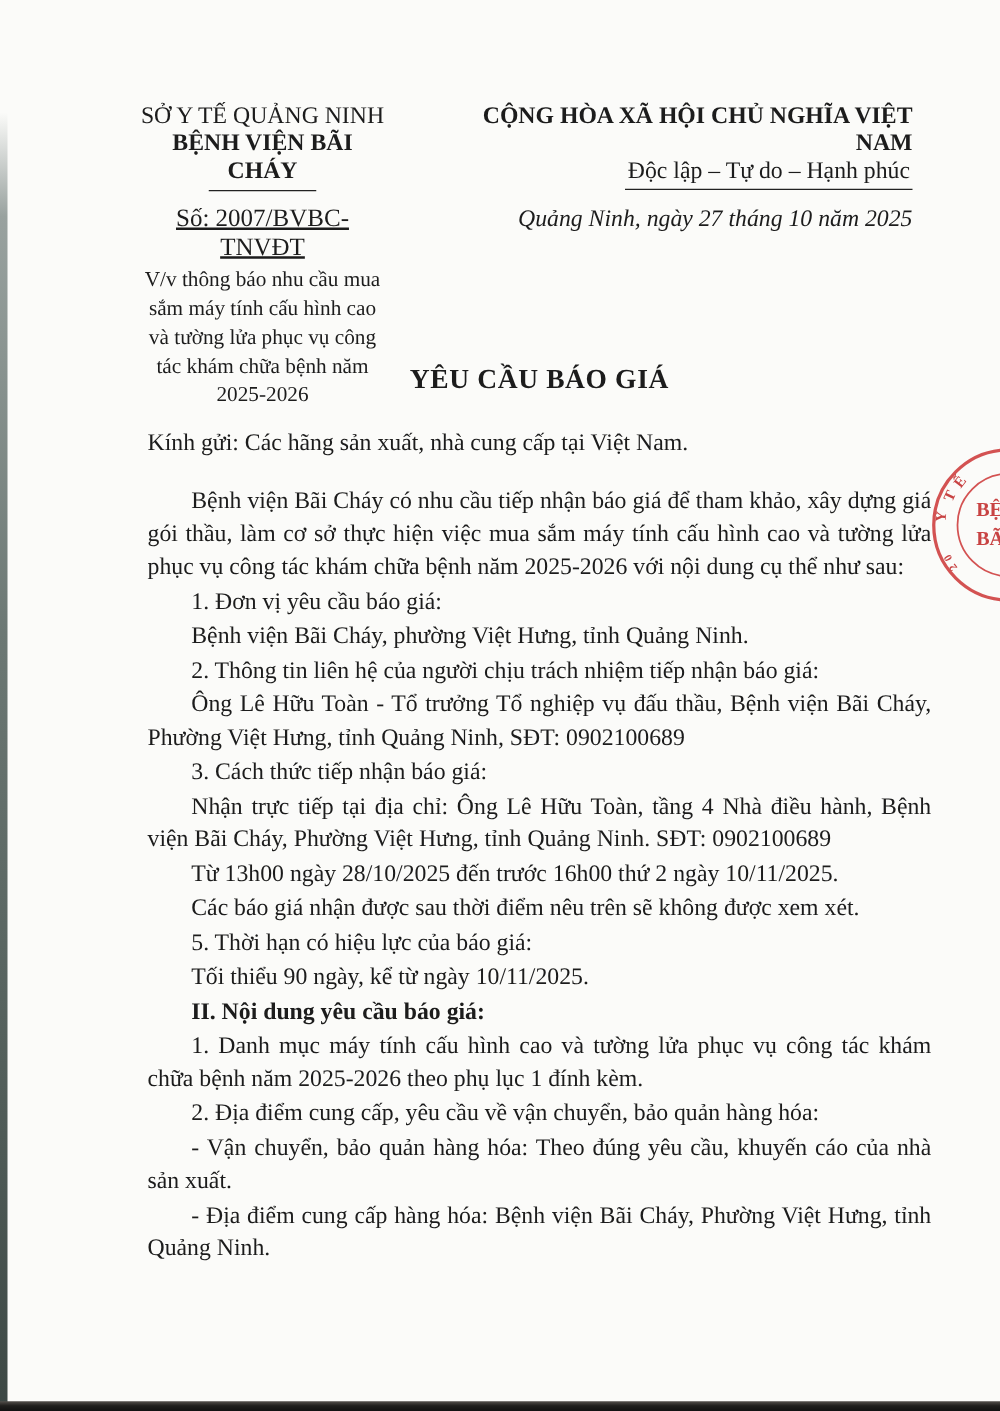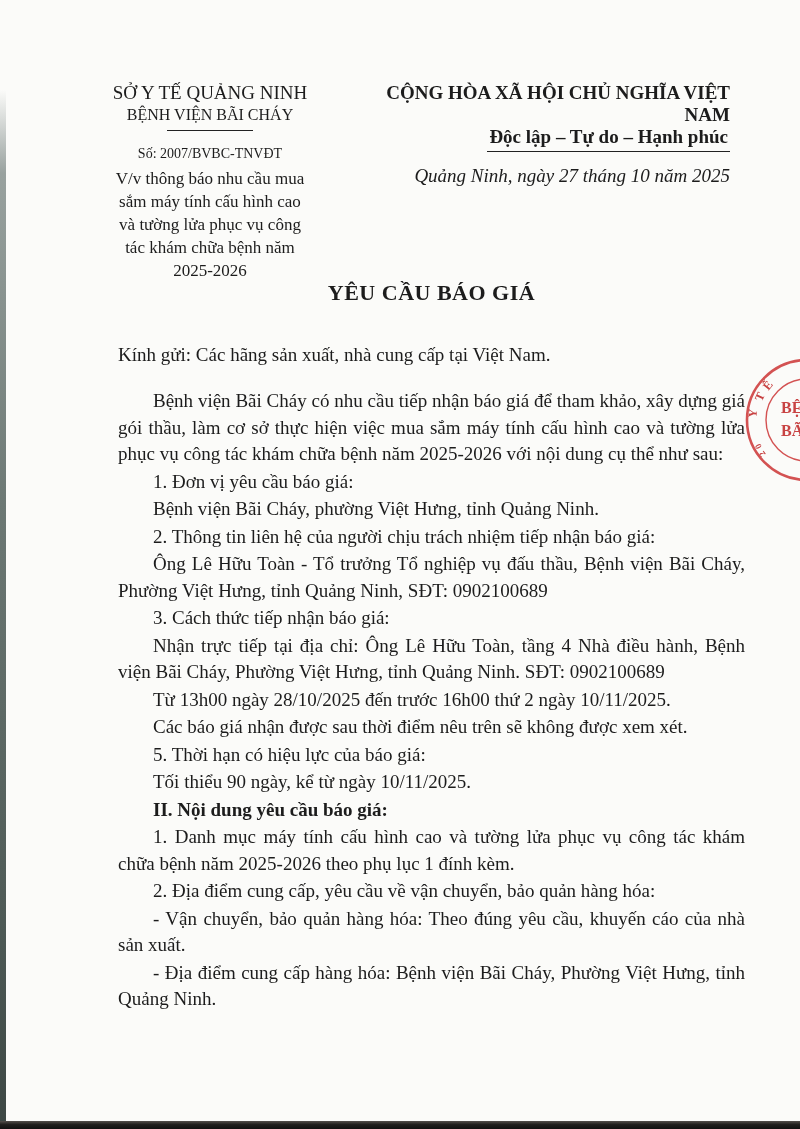--- a/index.html
+++ b/index.html
@@ -15,30 +15,30 @@
     background:linear-gradient(180deg, rgba(130,142,139,0) 0%, rgba(120,132,129,.75) 8%, #6c7874 40%, #4e5a56 80%, #3c4744 100%);
   }
   .scan-edge-bottom {
     position:absolute; left:0; bottom:0; height:8px; right:0;
     background:linear-gradient(180deg,#54504c 0%, #201f1d 45%, #111 100%);
   }
   
   .hdr-left { position:absolute; top:82px; left:112px; width:196px; text-align:center; }
   .hdr-right { position:absolute; top:82px; left:358px; width:372px; text-align:right; }
   .org-parent { font-size:19px; line-height:22px; }
-  .org-name  { font-size:16px; line-height:22px; font-weight:normal; }
+  .org-name  { font-size:19px; line-height:22px; font-weight:bold; }
   .org-rule  { width:86px; border-top:1.6px solid #222; margin:4px auto 11px auto; }
-  .doc-number { font-size:14px; line-height:23px; }
+  .doc-number { font-size:20px; line-height:23px;text-decoration:underline; }
   .doc-subject { font-size:17px; line-height:23px; margin-top:2px;font-family:Liberation Serif, serif; }
   .motto1 { font-size:19px; line-height:22px; font-weight:bold; }
-  .motto2 { display:inline-block; font-size:19px; line-height:22px; font-weight:bold;
+  .motto2 { display:inline-block; font-size:19px; line-height:22px; font-weight:normal;
             border-bottom:1.6px solid #222; padding:0 2px 3px 2px; }
   .place-date { font-size:19px; font-style:italic; margin-top:13px; }
   
-  .doc-title { position:absolute; top:280px; left:118px; width:627px; text-align:center;
+  .doc-title { position:absolute; top:290px; left:118px; width:627px; text-align:center;
                font-size:22px; font-weight:bold; letter-spacing:.5px; }
   .salutation { position:absolute; top:344px; left:118px; width:627px; 
                 font-size:19px; }
   .body-block { position:absolute; top:388px; left:118px; width:627px;
                 font-size:19px; line-height:26.5px; text-align:justify; }
   .body-block p { margin:0 0 1px 0; text-indent:35px; }
   .body-block p.bold { font-weight:bold; }
   
   .stamp { position:absolute; top:355px; left:745px; width:55px; height:130px; }
 </style>

